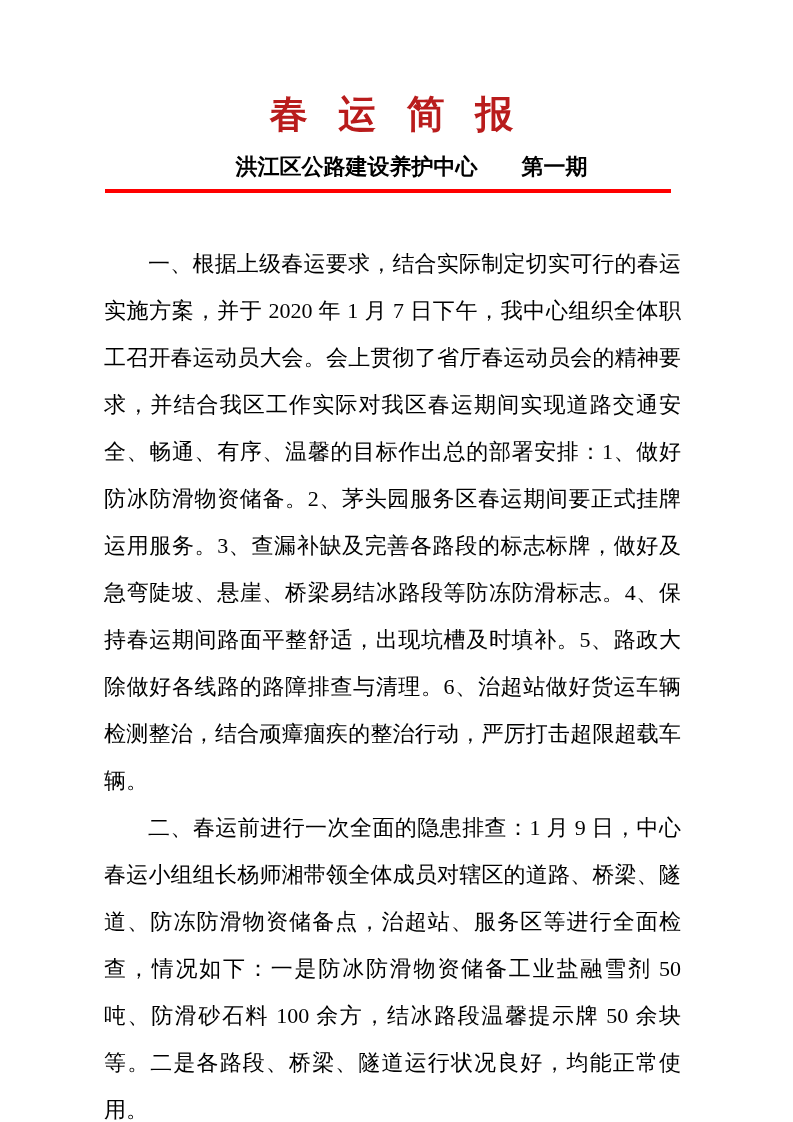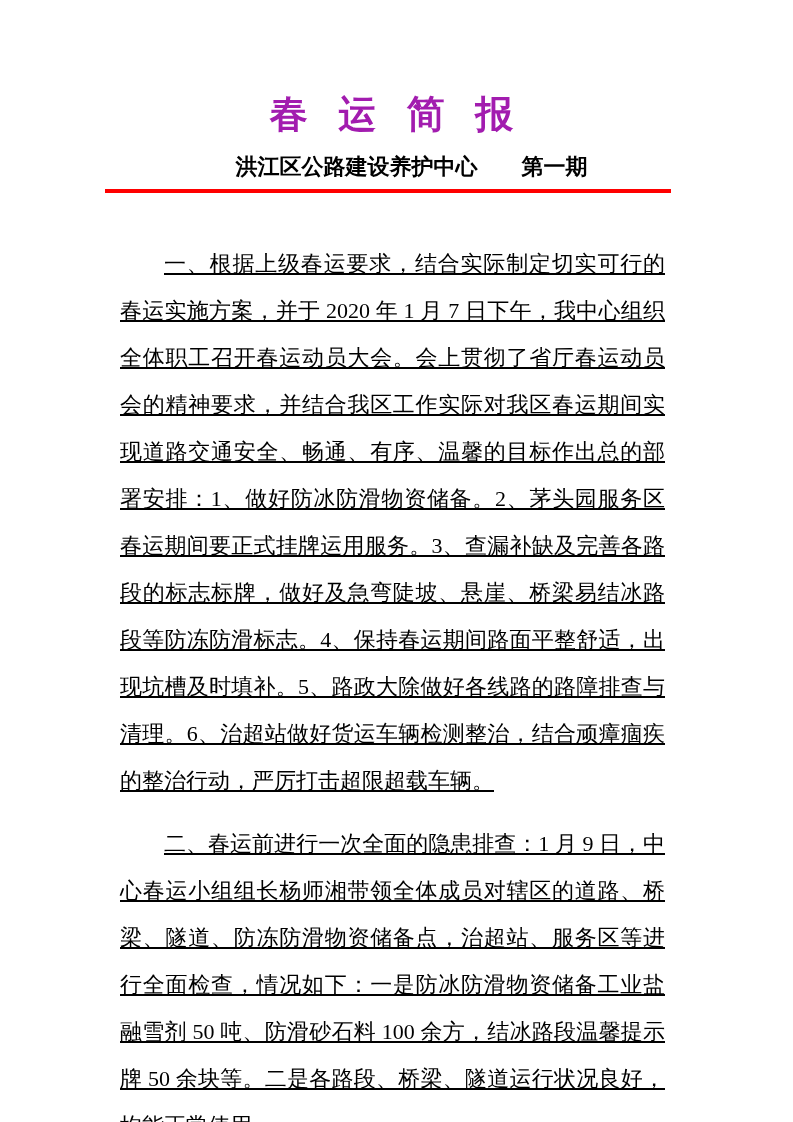--- a/index.html
+++ b/index.html
@@ -44,31 +44,30 @@
     border: none;
   }
   .body-text {
     margin: 47px 112px 0 104px;
     font-size: 22px;
     line-height: 47px;
     text-align: justify;
     text-justify: inter-character;
   }
   .body-text p {
-    margin: 16px;
+    margin: 0;
     text-indent: 2em;
-    text-decoration: underline;
   }
 </style>
 </head>
 <body>
 
 <div class="page">
 
-  <h1 class="doc-title" style="color: #a21caf;">春 运 简 报</h1>
+  <h1 class="doc-title" style="color: #b91c1c;">春 运 简 报</h1>
 
   <div class="masthead">
     <span>洪江区公路建设养护中心</span>
     <span>第一期</span>
   </div>
 
   <hr class="rule" style="background: rgb(255, 0, 0);">
 
   <div class="body-text">
     <p>一、根据上级春运要求，结合实际制定切实可行的春运实施方案，并于 2020 年 1 月 7 日下午，我中心组织全体职工召开春运动员大会。会上贯彻了省厅春运动员会的精神要求，并结合我区工作实际对我区春运期间实现道路交通安全、畅通、有序、温馨的目标作出总的部署安排：1、做好防冰防滑物资储备。2、茅头园服务区春运期间要正式挂牌运用服务。3、查漏补缺及完善各路段的标志标牌，做好及急弯陡坡、悬崖、桥梁易结冰路段等防冻防滑标志。4、保持春运期间路面平整舒适，出现坑槽及时填补。5、路政大除做好各线路的路障排查与清理。6、治超站做好货运车辆检测整治，结合顽瘴痼疾的整治行动，严厉打击超限超载车辆。</p>

